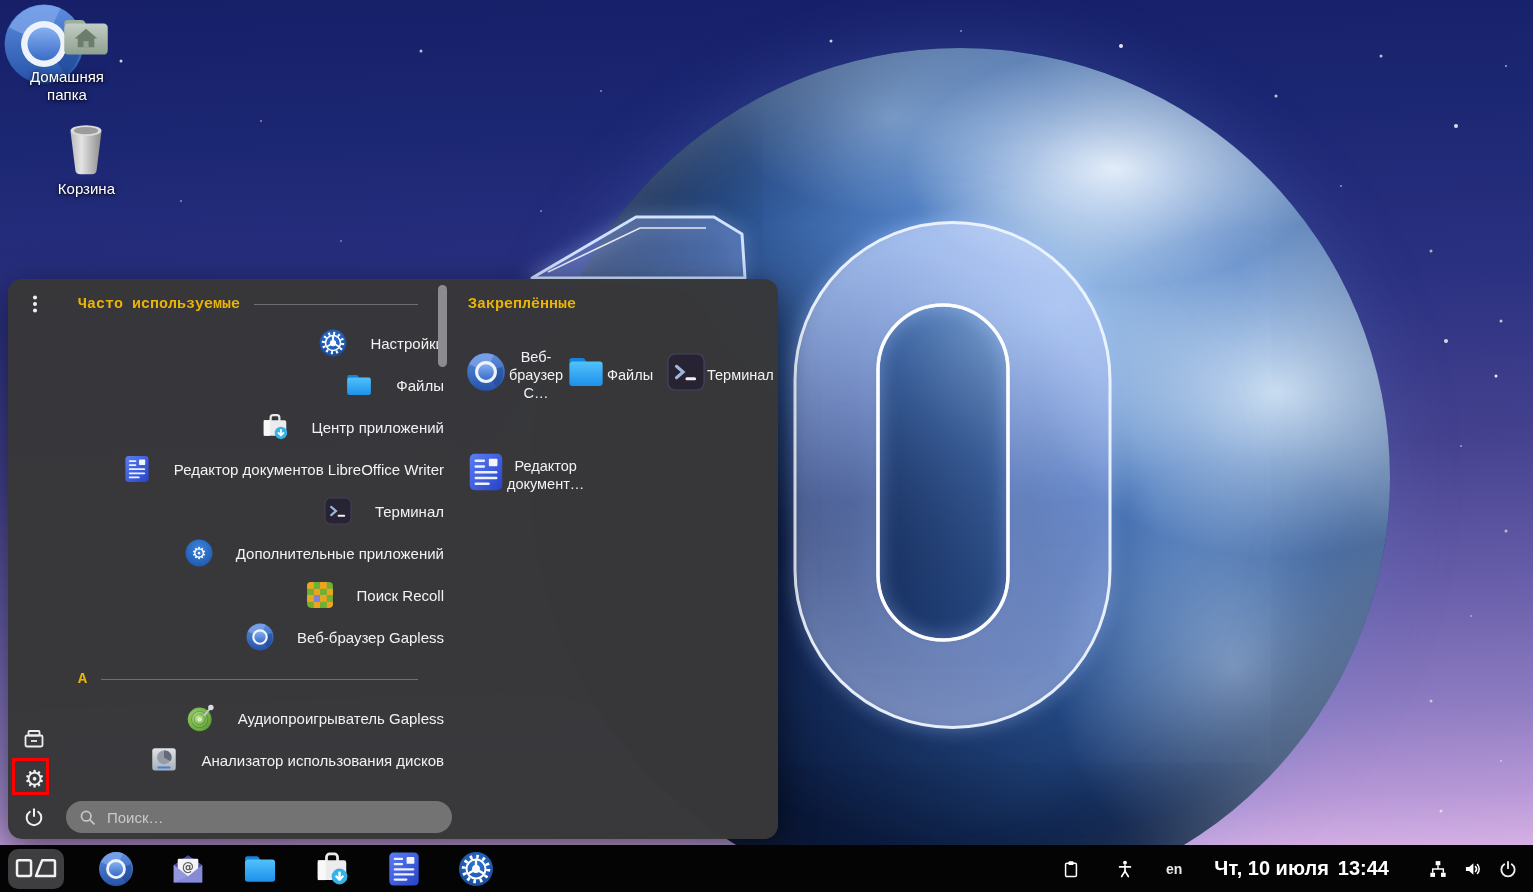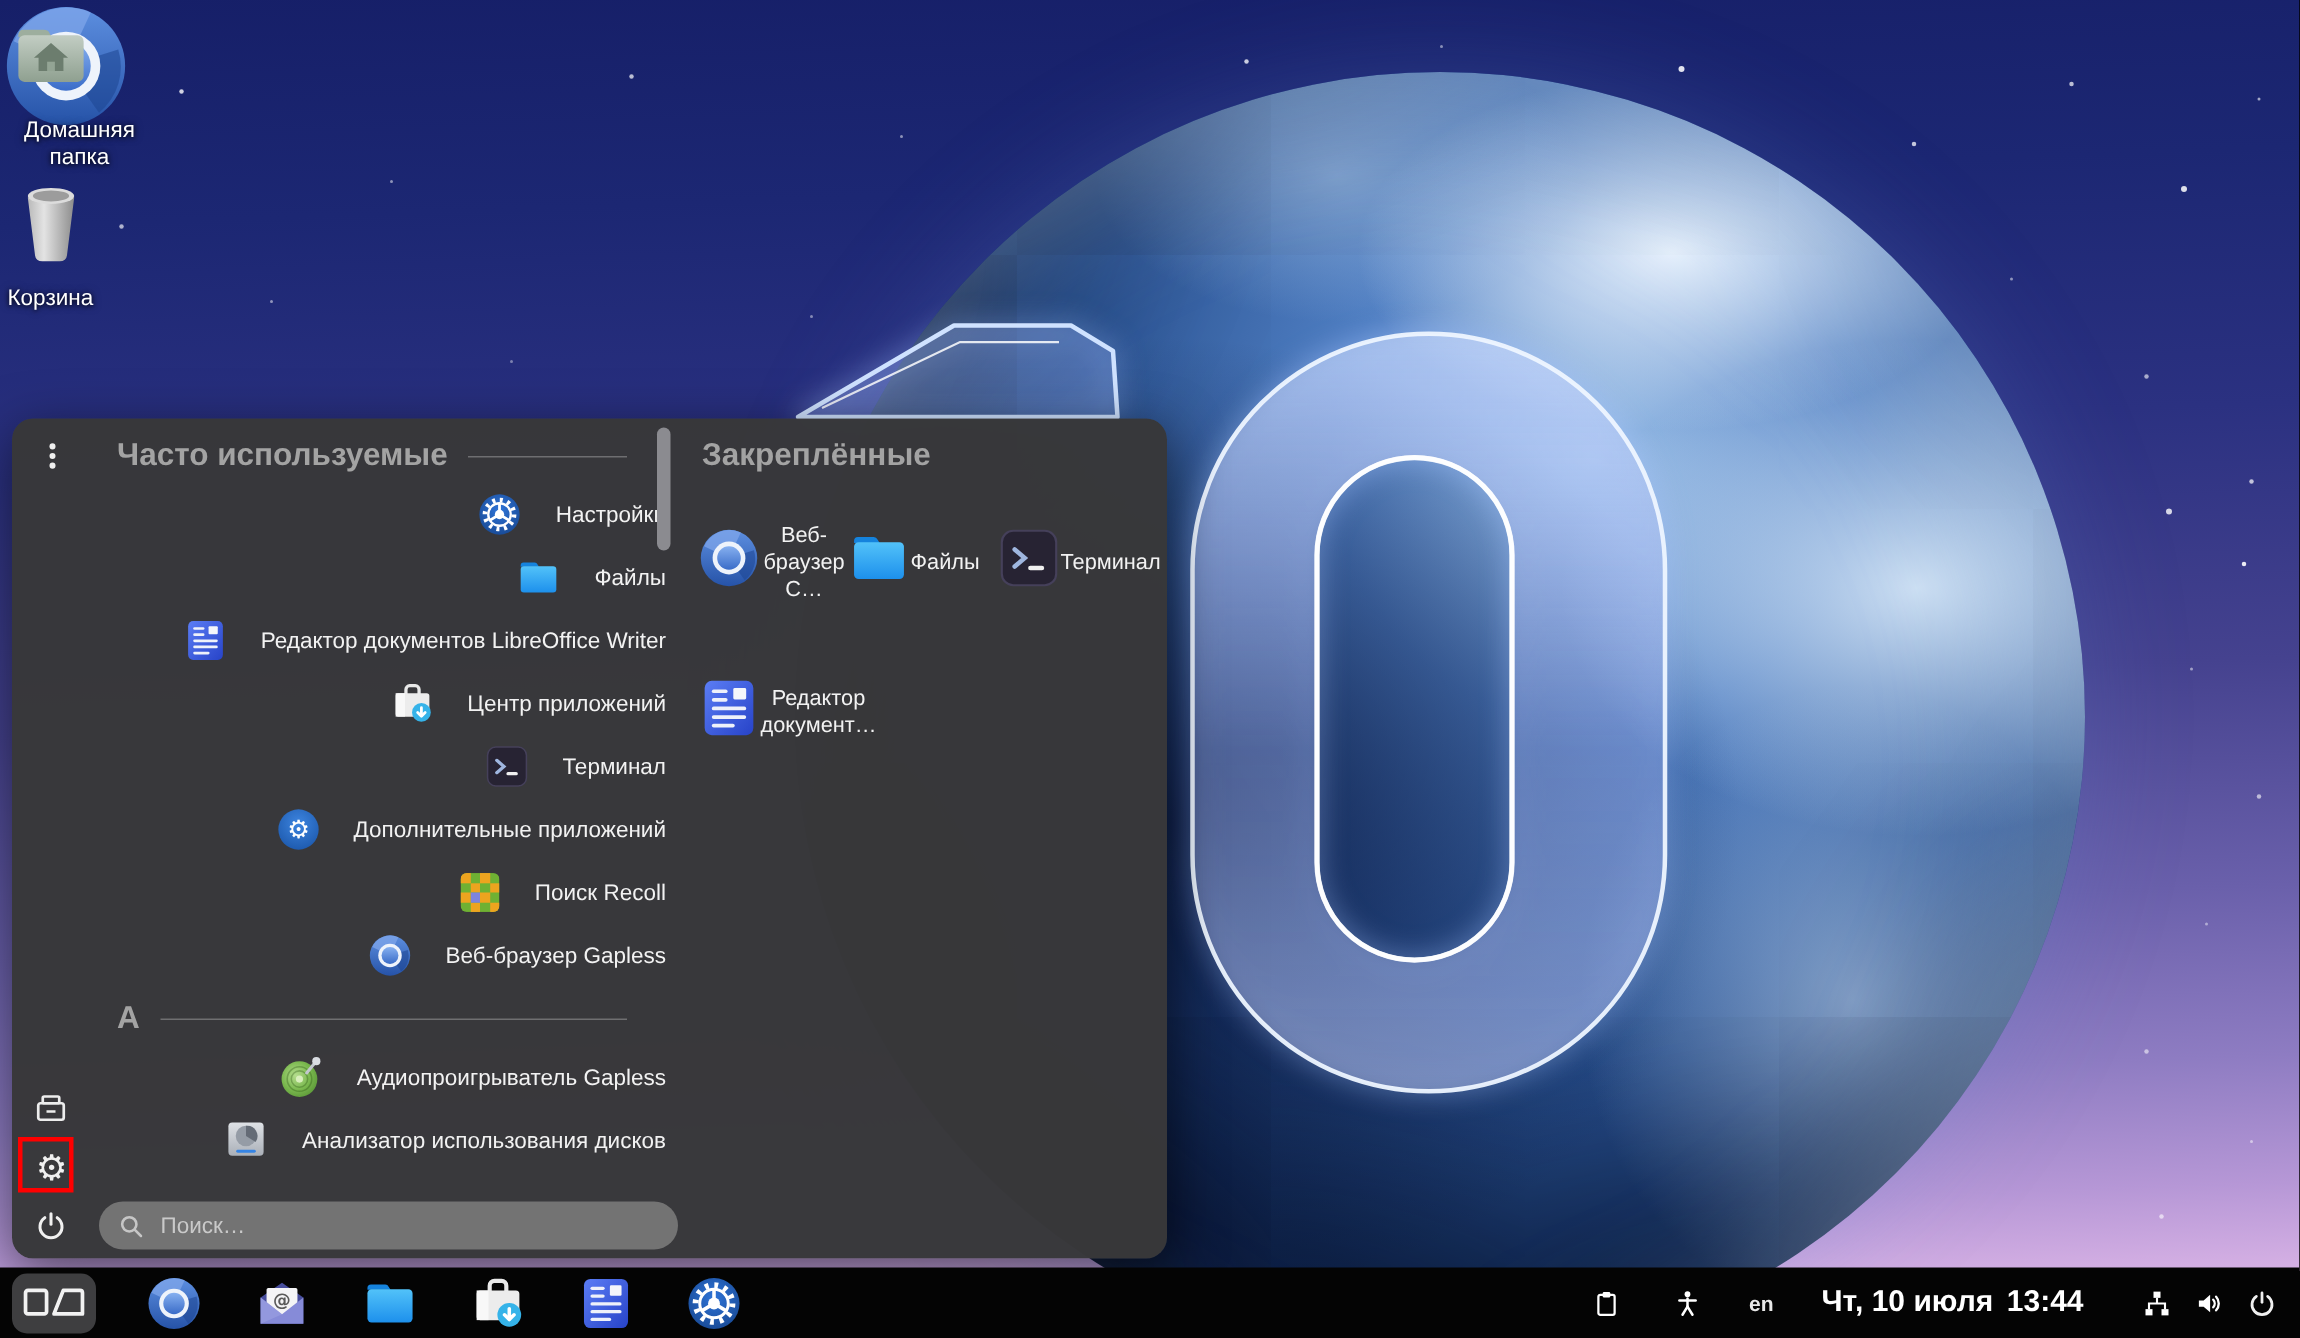--- a/index.html
+++ b/index.html
@@ -32,21 +32,21 @@
       radial-gradient(ellipse 260px 300px at 82% 72%,rgba(192,214,240,.6),rgba(192,214,240,0) 70%),
       radial-gradient(ellipse 230px 140px at 42% 8%,rgba(175,205,238,.55),rgba(175,205,238,0) 70%),
       radial-gradient(ellipse 520px 430px at 28% 58%,rgba(8,20,58,.85),rgba(8,20,58,0) 75%),
       radial-gradient(circle at 62% 30%,#9cc0e8 0%,#4f7ec2 22%,#2b5596 45%,#16315f 70%,#0b1f44 100%);
     box-shadow:inset -35px 30px 90px rgba(215,235,255,.35),inset 70px -60px 160px rgba(3,8,30,.8),0 0 70px rgba(100,130,210,.25);}
   .glyph-zero,.glyph-one{position:absolute;z-index:2;filter:drop-shadow(0 0 9px rgba(165,195,255,.75));}
   .glyph-zero{left:760px;top:190px;}
   .glyph-one{left:510px;top:200px;}
 
   
-  .dicon{position:absolute;width:110px;display:flex;flex-direction:column;align-items:flex-start;gap:12px;z-index:3;cursor:default;}
+  .dicon{position:absolute;width:110px;display:flex;flex-direction:column;align-items:flex-end;gap:2px;z-index:3;cursor:default;}
   .dicon .dlabel{color:#fff;font-size:15px;text-align:center;line-height:1.2;max-width:96px;
     text-shadow:0 1px 3px rgba(0,0,0,.85),0 0 6px rgba(0,0,0,.5);}
   #d-home{left:5px;top:8px;}
   #d-trash{left:5px;top:120px;}
   #d-chromium{left:16px;top:236px;width:88px;height:88px;z-index:4;}
   #d-chromium svg{width:88px;height:88px;}
   .dicon .dic{width:58px;height:58px;display:flex;align-items:center;justify-content:center;}
   .dicon .dic svg{width:100%;height:100%;}
 
   
@@ -56,21 +56,21 @@
   .sb-btn{position:absolute;display:flex;align-items:center;justify-content:center;cursor:pointer;}
   .sb-btn svg{width:100%;height:100%;}
   #sb-dots{left:16px;top:11px;width:22px;height:28px;}
   #sb-drive{left:14px;top:448px;width:24px;height:24px;}
   #sb-gear{left:13px;top:486px;width:27px;height:27px;}
   #sb-power{left:15px;top:527px;width:22px;height:22px;}
   .hl-box{position:absolute;left:4px;top:479px;width:37px;height:37px;border:3px solid #f00;z-index:9;pointer-events:none;}
 
   .menu-left{position:absolute;left:52px;top:0;width:384px;height:100%;}
   .sec-head{display:flex;align-items:center;margin:0 26px 0 18px;height:18px;}
-  .sec-head .t{font-size:21px;font-weight:bold;color:#a3a3a3;white-space:nowrap;}
+  .sec-head .t{font-size:15px;font-weight:bold;color:#eab308;white-space:nowrap;font-family:Liberation Mono, monospace;}
   .sec-head .rule{flex:1;height:1px;background:rgba(255,255,255,.28);margin-left:14px;}
   #freq-head{padding-top:0;margin-top:16px;}
   .rows{margin-top:9px;}
   .app-row{display:flex;align-items:center;height:42px;padding-left:16px;cursor:pointer;border-radius:8px;justify-content:flex-end;}
   .app-ic{width:30px;height:30px;flex:0 0 30px;display:flex;}
   .app-ic svg{width:30px;height:30px;}
   .app-label{margin-left:22px;font-size:15px;color:#f2f2f2;white-space:nowrap;}
   #a-head{margin-top:12px;}
   .search{position:absolute;left:6px;top:522px;width:386px;height:32px;border-radius:16px;
     background:#737373;display:flex;align-items:center;padding:0 12px;}
@@ -255,54 +255,54 @@
                   </linearGradient>
                 </defs>
                 <path d="M5,8 q0,-3 3,-3 h12 q2,0 3,2 l1.5,2.5 h-19.5 Z" fill="#1583dd"></path>
                 <rect x="5" y="9" width="38" height="28" rx="3.5" fill="url(#fldg)"></rect>
               </svg>
             </span>
           <span class="app-label">Файлы</span>
         </div>
         <div class="app-row">
           <span class="app-ic">
+              <svg viewBox="0 0 48 48">
+                <rect x="17" y="5" width="14" height="14" rx="4" fill="none" stroke="#e9e9e9" stroke-width="3.5"></rect>
+                <rect x="6" y="13" width="36" height="25" rx="3" fill="#ececec"></rect>
+                <rect x="6" y="13" width="10" height="25" fill="#f8f8f8"></rect>
+                <circle cx="33.5" cy="33.5" r="10" fill="#35b3e9"></circle>
+                <g stroke="#ffffff" stroke-width="3" fill="none" stroke-linecap="round" stroke-linejoin="round">
+                  <line x1="33.5" y1="28.5" x2="33.5" y2="37"></line>
+                  <polyline points="29.5,33.5 33.5,37.5 37.5,33.5"></polyline>
+                </g>
+              </svg>
+            </span>
+          <span class="app-label">Центр приложений</span>
+        </div>
+        <div class="app-row">
+          <span class="app-ic">
               <svg viewBox="0 0 44 44">
                 <defs>
                   <linearGradient id="wrg" x1="0" y1="0" x2="1" y2="1">
                     <stop offset="0" stop-color="#5b7df5"></stop>
                     <stop offset="1" stop-color="#2743c8"></stop>
                   </linearGradient>
                 </defs>
                 <rect x="5" y="3" width="34" height="38" rx="5" fill="url(#wrg)"></rect>
                 <rect x="25" y="8" width="9" height="8" rx="1" fill="#f4f6fb"></rect>
                 <g fill="#eef1fa">
                   <rect x="10" y="9" width="11" height="2.6" rx="1.3"></rect>
                   <rect x="10" y="15" width="11" height="2.6" rx="1.3"></rect>
                   <rect x="10" y="21" width="24" height="2.6" rx="1.3"></rect>
                   <rect x="10" y="27" width="24" height="2.6" rx="1.3"></rect>
                   <rect x="10" y="33" width="16" height="2.6" rx="1.3"></rect>
                 </g>
               </svg>
             </span>
           <span class="app-label">Редактор документов LibreOffice Writer</span>
-        </div>
-        <div class="app-row">
-          <span class="app-ic">
-              <svg viewBox="0 0 48 48">
-                <rect x="17" y="5" width="14" height="14" rx="4" fill="none" stroke="#e9e9e9" stroke-width="3.5"></rect>
-                <rect x="6" y="13" width="36" height="25" rx="3" fill="#ececec"></rect>
-                <rect x="6" y="13" width="10" height="25" fill="#f8f8f8"></rect>
-                <circle cx="33.5" cy="33.5" r="10" fill="#35b3e9"></circle>
-                <g stroke="#ffffff" stroke-width="3" fill="none" stroke-linecap="round" stroke-linejoin="round">
-                  <line x1="33.5" y1="28.5" x2="33.5" y2="37"></line>
-                  <polyline points="29.5,33.5 33.5,37.5 37.5,33.5"></polyline>
-                </g>
-              </svg>
-            </span>
-          <span class="app-label">Центр приложений</span>
         </div>
         <div class="app-row">
           <span class="app-ic">
               <svg viewBox="0 0 44 44">
                 <rect x="3" y="3" width="38" height="38" rx="8" fill="#272333" stroke="#45405a" stroke-width="1.5"></rect>
                 <g stroke-linecap="round">
                   <path d="M12,16 l7,6 -7,6" stroke="#9fb6df" stroke-width="3.2" fill="none"></path>
                   <line x1="23" y1="29" x2="31" y2="29" stroke="#f0f0f0" stroke-width="3.2"></line>
                 </g>
               </svg>

